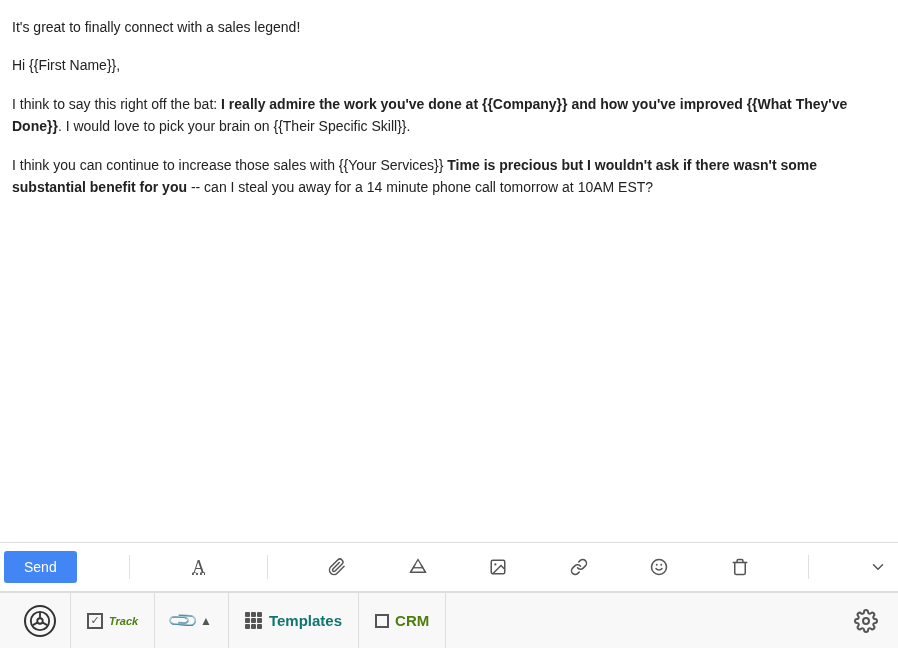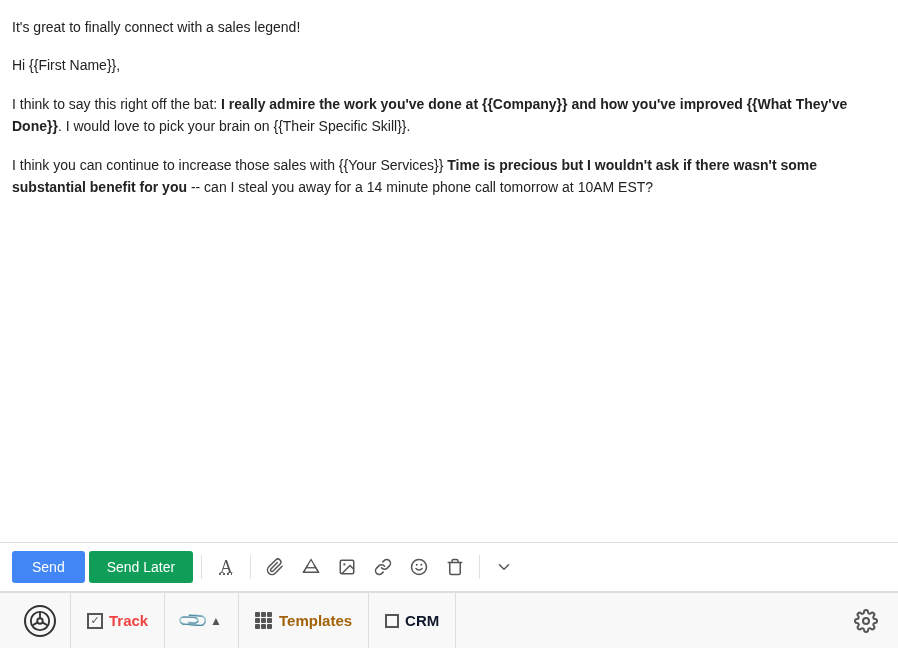--- a/index.html
+++ b/index.html
@@ -44,24 +44,25 @@
       margin-bottom: 16px;
     }
 
     .bold-text {
       font-weight: bold;
     }
 
     .toolbar-row {
       display: flex;
       align-items: center;
-      padding: 8px 12px;
+      padding: 8px 4px;
       border-bottom: 1px solid #ddd;
       gap: 4px;
       background: #fff;
+      justify-content: space-between;
     }
 
     .btn-send {
       background: #4285f4;
       color: #fff;
       border: none;
       border-radius: 3px;
       padding: 8px 20px;
       font-size: 14px;
       font-weight: 500;
@@ -203,21 +204,20 @@
   </div>
 
   <div class="email-paragraph">
     <span>I think you can continue to increase those sales with {{Your Services}} </span><span class="bold-text">Time is precious but I wouldn't ask if there wasn't some substantial benefit for you</span><span> -- can I steal you away for a 14 minute phone call tomorrow at 10AM EST?</span>
   </div>
 
 </div>
 
 <div class="toolbar-row">
   <button class="btn-send">Send</button>
-  <button class="btn-send-later">Send Later</button>
 
   <div class="toolbar-divider"></div>
 
   <div class="toolbar-icon">
     <span class="text-format-A">A</span>
   </div>
 
   <div class="toolbar-divider"></div>
 
   <div class="toolbar-icon">
@@ -286,46 +286,46 @@
         <line x1="4.2" y1="16.5" x2="9.5" y2="13.5" stroke="#333" stroke-width="2"></line>
         <line x1="19.8" y1="16.5" x2="14.5" y2="13.5" stroke="#333" stroke-width="2"></line>
       </svg>
     </div>
   </div>
 
   <div class="bottom-item" style="border-right: 1px solid #ddd;">
     <div class="checkbox-icon" style="width:16px;height:16px;border:2px solid #555;display:flex;align-items:center;justify-content:center;">
       <span style="font-size:11px;color:#555;">✓</span>
     </div>
-    <span style="font-size:15px;font-weight:600;color:#ef4444;">Track</span>
+    <span style="font-size:11px;font-weight:600;color:#4d7c0f;font-style:italic;">Track</span>
   </div>
 
   <div class="bottom-item" style="border-right: 1px solid #ddd; gap: 4px;">
     <span style="font-size:20px;color:#555;display:inline-block;transform:rotate(-45deg);">📎</span>
     <span style="font-size:12px;color:#555;">▲</span>
   </div>
 
   <div class="bottom-item" style="border-right: 1px solid #ddd;">
     <div class="grid-icon">
       <div class="grid-dot"></div>
         <div class="grid-dot"></div>
         <div class="grid-dot"></div>
       <div class="grid-dot"></div>
         <div class="grid-dot"></div>
         <div class="grid-dot"></div>
       <div class="grid-dot"></div>
         <div class="grid-dot"></div>
         <div class="grid-dot"></div>
     </div>
-    <span style="font-size:15px;font-weight:600;color:#a16207;text-align:right;">Templates</span>
+    <span style="font-size:15px;font-weight:600;color:#0f766e;text-align:right;">Templates</span>
   </div>
 
   <div class="bottom-item" style="border-right: 1px solid #ddd;">
     <div class="crm-checkbox"></div>
-    <span style="font-size:15px;font-weight:600;color:#0f172a;">CRM</span>
+    <span style="font-size:15px;font-weight:600;color:#4d7c0f;">CRM</span>
   </div>
 
   <div class="spacer"></div>
 
   <div style="cursor:pointer;padding:0 10px;display:flex;align-items:center;">
     <svg width="24" height="24" viewBox="0 0 24 24" fill="none" xmlns="http://www.w3.org/2000/svg">
       <circle cx="12" cy="12" r="3" stroke="#555" stroke-width="2"></circle>
       <path d="M19.4 15a1.65 1.65 0 0 0 .33 1.82l.06.06a2 2 0 0 1-2.83 2.83l-.06-.06a1.65 1.65 0 0 0-1.82-.33 1.65 1.65 0 0 0-1 1.51V21a2 2 0 0 1-4 0v-.09A1.65 1.65 0 0 0 9 19.4a1.65 1.65 0 0 0-1.82.33l-.06.06a2 2 0 0 1-2.83-2.83l.06-.06A1.65 1.65 0 0 0 4.68 15a1.65 1.65 0 0 0-1.51-1H3a2 2 0 0 1 0-4h.09A1.65 1.65 0 0 0 4.6 9a1.65 1.65 0 0 0-.33-1.82l-.06-.06a2 2 0 0 1 2.83-2.83l.06.06A1.65 1.65 0 0 0 9 4.68a1.65 1.65 0 0 0 1-1.51V3a2 2 0 0 1 4 0v.09a1.65 1.65 0 0 0 1 1.51 1.65 1.65 0 0 0 1.82-.33l.06-.06a2 2 0 0 1 2.83 2.83l-.06.06A1.65 1.65 0 0 0 19.4 9a1.65 1.65 0 0 0 1.51 1H21a2 2 0 0 1 0 4h-.09a1.65 1.65 0 0 0-1.51 1z" stroke="#555" stroke-width="2" stroke-linecap="round" stroke-linejoin="round"></path>
     </svg>
   </div>

